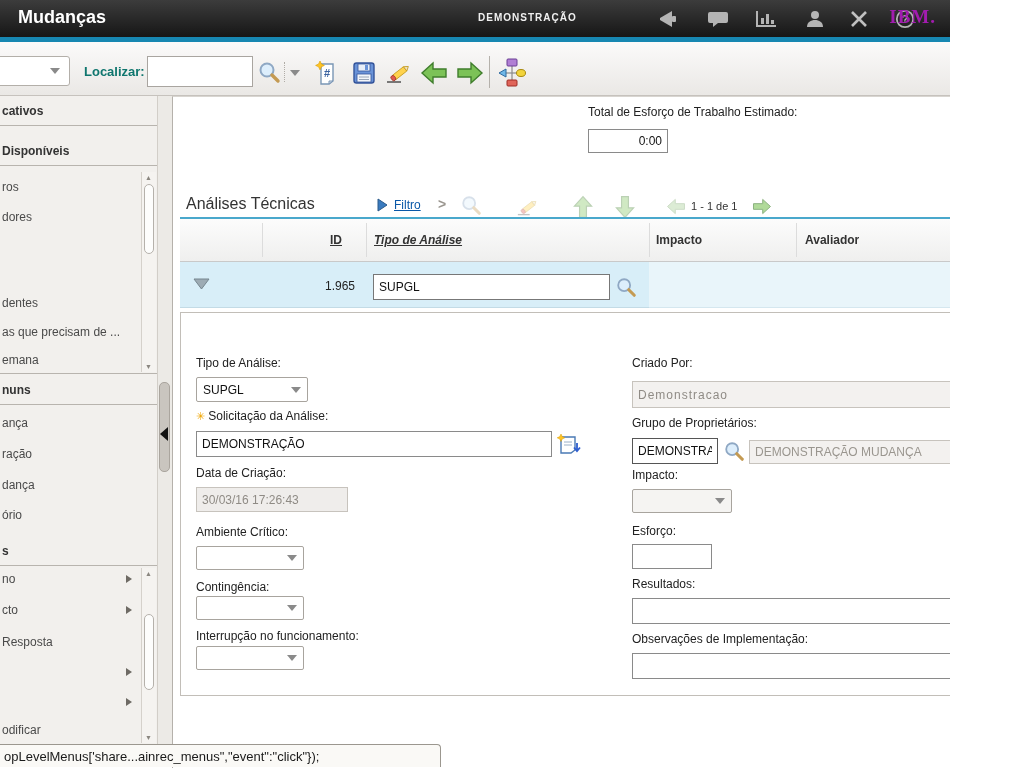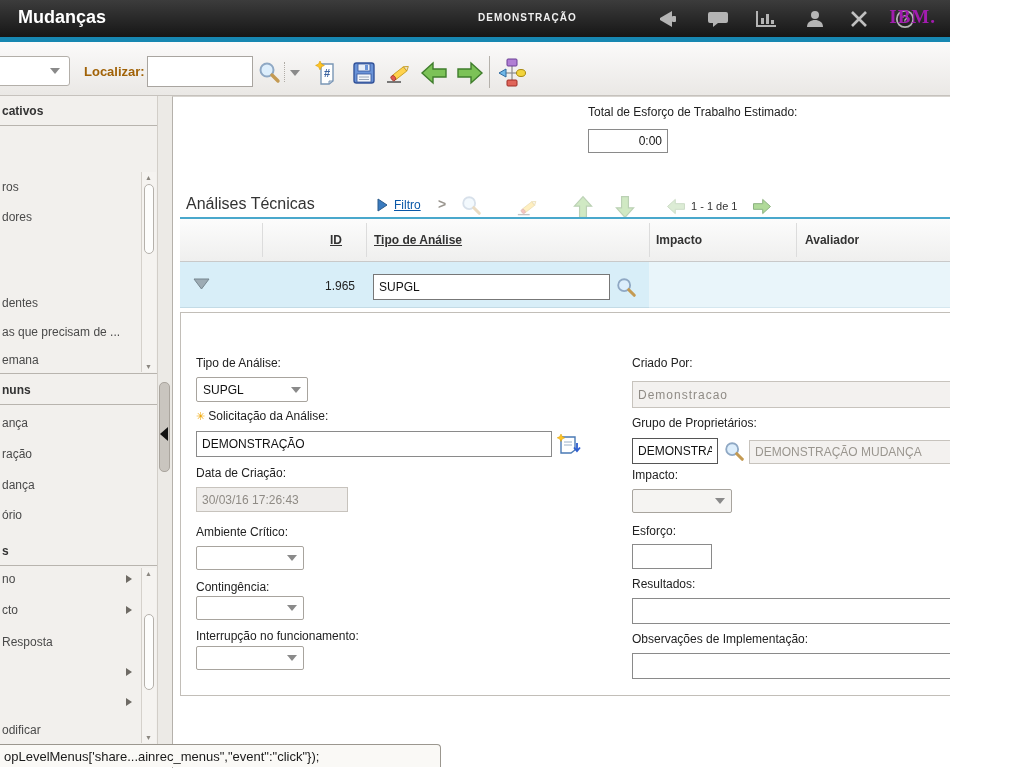--- a/index.html
+++ b/index.html
@@ -15,21 +15,21 @@
   .user-label { left:478px; top:12px; color:#f0f0f0; font-size:10px; font-weight:bold; letter-spacing:1px; }
   .tb-icon { top:8px; width:26px; height:22px; display:flex; align-items:center; justify-content:center; cursor:pointer; }
   .brand { right:14px; top:6px; color:#a21caf; font-family:"Liberation Serif",serif; font-weight:bold; font-size:19px; letter-spacing:1px; }
   .accent-line { left:0; top:37px; width:1024px; height:5px; background:#1787b2; }
 
   
   .toolbar { left:0; top:42px; width:1024px; height:54px;
     background:linear-gradient(#fbfafa,#eae8e5); border-bottom:1px solid #c6c2bd; }
   .combo { background:#fff; border:1px solid #b3afa9; border-radius:3px; height:30px; display:flex; align-items:center; }
   .caret { width:0; height:0; border-left:5px solid transparent; border-right:5px solid transparent; border-top:6px solid #8a8a8a; }
-  .loc-label { left:84px; top:64px; font-size:13px; font-weight:bold; color:#a16207; }
+  .loc-label { left:84px; top:64px; font-size:13px; font-weight:bold; color:#0f766e; }
   .loc-input { left:147px; top:56px; width:106px; height:31px; border:1px solid #a9a5a0; background:#fff; font-size:12px; padding:0 4px; }
   .tsep { top:56px; width:1px; height:32px; background:#b5b1ab; }
 
   
   .sidebar { left:0; top:96px; width:157px; height:649px; background:#f2f0ed; }
   .sb-header { position:absolute; left:0; width:157px; height:30px; font-size:12px; font-weight:bold; color:#333;
     display:flex; align-items:center; border-bottom:1px solid #b8b4ae; background:#f2f0ed; cursor:pointer; }
   .sb-item { position:absolute; left:0; font-size:12px; color:#4a4a4a; cursor:pointer; white-space:nowrap; }
   .sb-panel { position:absolute; left:0; width:157px; border-bottom:1px solid #b8b4ae; }
   .sb-arrow { width:0; height:0; border-top:4px solid transparent; border-bottom:4px solid transparent; border-left:6px solid #6e6a64; position:absolute; }
@@ -191,20 +191,23 @@
       <ellipse cx="23" cy="15" rx="4.5" ry="3.5" fill="#f2d43c" stroke="#a88a10" stroke-width="1"></ellipse>
       <rect x="9" y="22" width="10" height="6" rx="1" fill="#e0655a" stroke="#9e2f26" stroke-width="1"></rect>
     </svg>
   </div>
 
   <div class="abs sidebar"></div>
 
   <div class="sb-header abs" style="top:96px;">
     <span style="padding-left:2px;">cativos</span>
   </div>
+  <div class="sb-header abs" style="top:136px;">
+    <span style="padding-left:2px;">Disponíveis</span>
+  </div>
 
   <div class="sb-panel abs" style="top:170px; height:204px;"></div>
   <div class="sb-item abs" style="top:180px; left:2px;">ros</div>
   <div class="sb-item abs" style="top:210px; left:2px;">dores</div>
   <div class="sb-item abs" style="top:296px; left:2px;">dentes</div>
   <div class="sb-item abs" style="top:325px; left:2px;">as que precisam de ...</div>
   <div class="sb-item abs" style="top:353px; left:2px;">emana</div>
   <div class="mini-scroll abs" style="left:141px; top:172px; height:200px;">
     <div class="mini-arr" style="top:2px;">▲</div>
     <div class="mini-thumb" style="top:12px; height:70px;"></div>
@@ -293,21 +296,21 @@
       </svg>
   </div>
   <div class="abs section-rule" style="left:180px; top:217px; width:822px;"></div>
 
   <div class="abs thead" style="left:180px; top:219px; width:822px; height:43px;"></div>
   <div class="colline" style="left:262px; top:223px;"></div>
   <div class="colline" style="left:366px; top:223px;"></div>
   <div class="colline" style="left:649px; top:223px;"></div>
   <div class="colline" style="left:796px; top:223px;"></div>
   <div class="th th-sort" style="left:330px; top:233px;">ID</div>
-  <div class="th th-sort" style="left:374px; top:233px;">Tipo de Análise</div>
+  <div class="th th-sort" style="left:374px; top:233px;font-style:italic;">Tipo de Análise</div>
   <div class="th" style="left:656px; top:233px;">Impacto</div>
   <div class="th" style="left:805px; top:233px;">Avaliador</div>
 
   <div class="abs rowblue" style="left:180px; top:262px; width:469px; height:46px; border-bottom:1px solid #c3dbe6;"></div>
   <div class="abs rowblue-light" style="left:649px; top:262px; width:353px; height:46px; border-bottom:1px solid #d5e7ef;"></div>
   <div class="abs" style="left:193px; top:278px;">
     <svg width="17" height="13" viewBox="0 0 17 13">
         <polygon points="1,1 16,1 8.5,11" fill="#9dabb4" stroke="#76868f" stroke-width="1"></polygon>
       </svg>
   </div>

